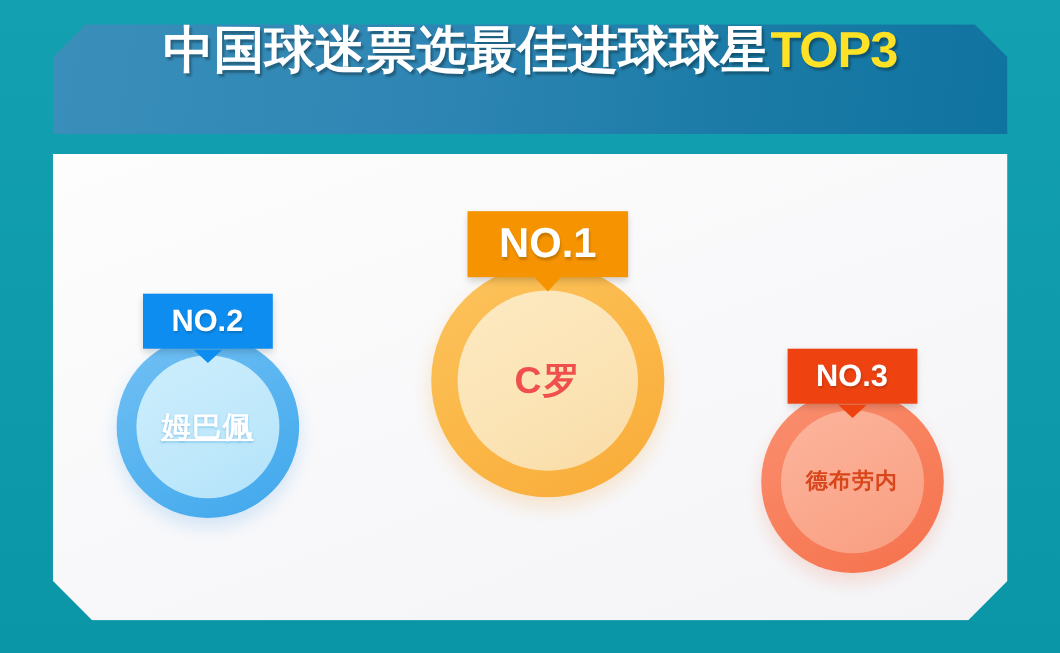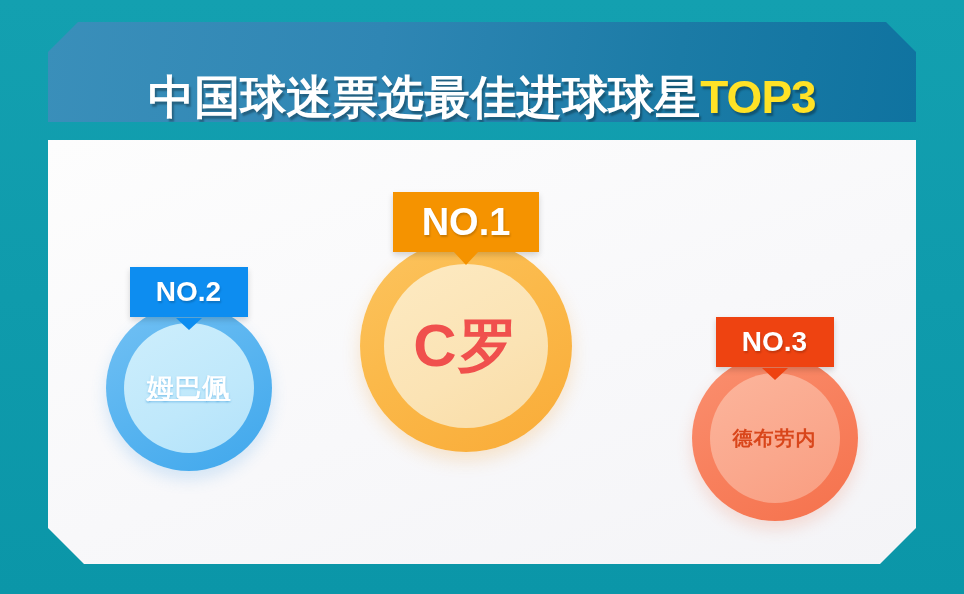--- a/index.html
+++ b/index.html
@@ -25,21 +25,21 @@
   #header-banner {
     position: absolute;
     left: 48px;
     top: 22px;
     width: 868px;
     height: 100px;
     background: linear-gradient(100deg, #3a8fba 0%, #2f86b4 38%, #1b7ba6 72%, #0f73a0 100%);
     -webkit-clip-path: polygon(30px 0, calc(100% - 30px) 0, 100% 30px, 100% 100%, 0 100%, 0 30px);
     clip-path: polygon(30px 0, calc(100% - 30px) 0, 100% 30px, 100% 100%, 0 100%, 0 30px);
     display: flex;
-    align-items: flex-end;
+    align-items: flex-start;
     justify-content: center;
   }
   #header-title {
     font-size: 46px;
     font-weight: bold;
     letter-spacing: 0px;
     line-height: 1;
     white-space: nowrap;
     padding-bottom: 2px;
   }
@@ -65,21 +65,21 @@
     clip-path: polygon(0 0, 100% 0, 100% calc(100% - 36px), calc(100% - 36px) 100%, 36px 100%, 0 calc(100% - 36px));
   }
 
   
   .podium-item {
     position: absolute;
     display: flex;
     flex-direction: column;
     align-items: center;
   }
-  #podium-1 { left: 336px; top: 192px; width: 260px; }
+  #podium-1 { left: 368px; top: 192px; width: 260px; }
   #podium-2 { left:  86px; top: 267px; width: 205px; }
   #podium-3 { left: 672px; top: 269px; width: 205px; }
 
   
   .rank-badge {
     position: relative;
     z-index: 4;
     display: flex;
     align-items: center;
     justify-content: center;
@@ -142,21 +142,21 @@
   }
 
   .medal-1 {
     width: 212px; height: 212px;
     background: linear-gradient(150deg, #fcc45f 0%, #fbb94a 45%, #f9ab37 100%);
     box-shadow: 0 8px 18px rgba(240,150,30,0.22);
   }
   .medal-1 .medal-inner {
     width: 164px; height: 164px;
     background: linear-gradient(150deg, #fdeac2 0%, #fbe3b4 60%, #f9dca6 100%);
-    font-size: 60px;
+    font-size: 34px;
     color: #f0504d;
     letter-spacing: 1px;
   }
 
   .medal-2 {
     width: 166px; height: 166px;
     background: linear-gradient(150deg, #73c1f4 0%, #58b4f0 50%, #3fa7ec 100%);
     box-shadow: 0 8px 16px rgba(60,150,230,0.20);
   }
   .medal-2 .medal-inner {

